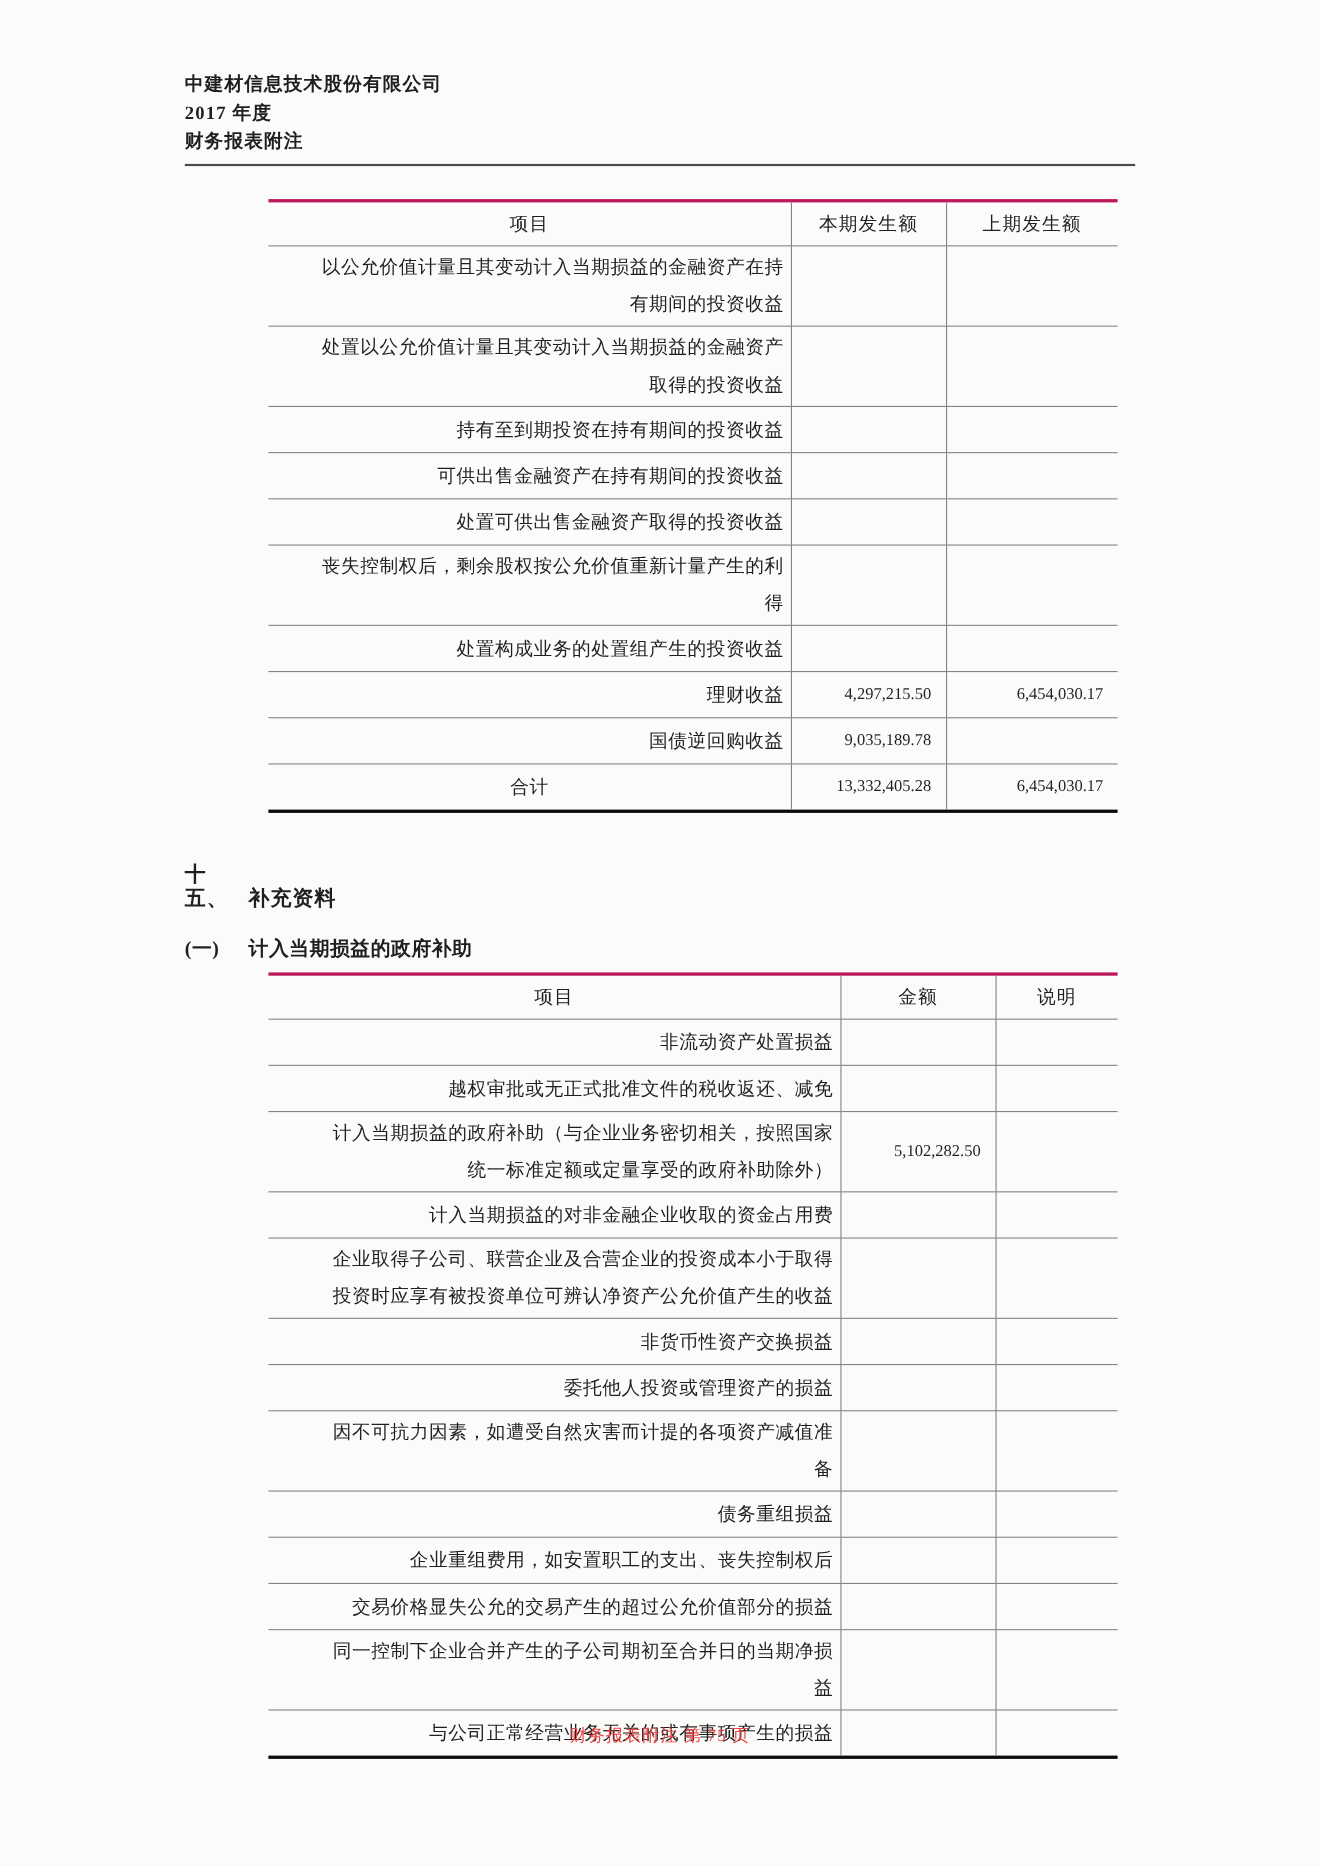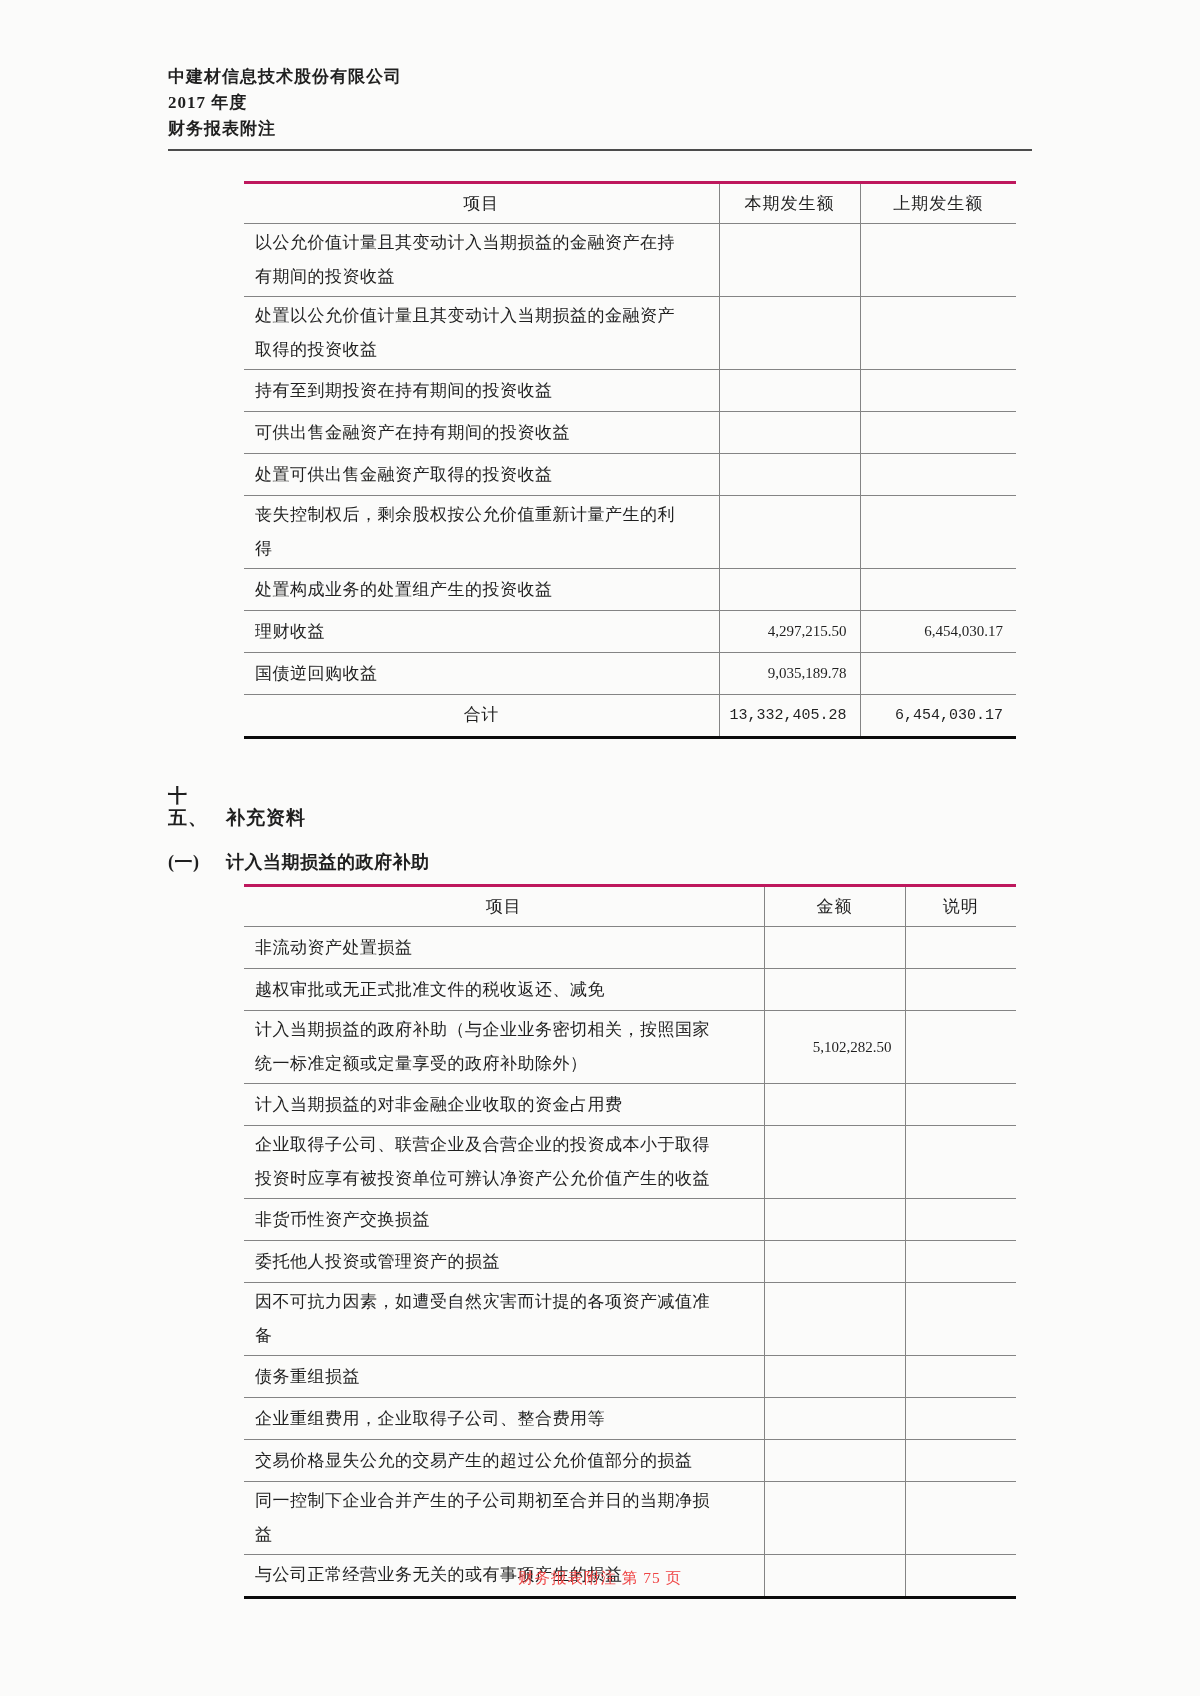--- a/index.html
+++ b/index.html
@@ -48,25 +48,25 @@
     border:1px solid #848484;
     border-top:none;
     letter-spacing:1px;
   }
   td{
     border:1px solid #848484;
     vertical-align:middle;
     height:37px;
     padding:0;
   }
-  tr:last-child td{border-bottom:none;font-family:Liberation Mono, monospace;}
+  tr:last-child td{border-bottom:none;}
   th:first-child,td:first-child{border-left:none;}
   th:last-child,td:last-child{border-right:none;margin-left:34px;}
   td.col-item{
-    text-align:left;
+    text-align:right;
     padding:2px 6px 2px 11px;
     letter-spacing:0.5px;
   }
   td.col-item .line{line-height:34px;}
   td.col-item.center{text-align:center;padding-left:6px;}
   td.col-num{
     text-align:right;
     padding-right:13px;
     font-size:15px;
   }
@@ -288,21 +288,21 @@
           </tr>
           <tr>
             <td class="col-item">
               <div class="line">债务重组损益</div>
             </td>
             <td class="col-num"></td>
             <td class="col-num"></td>
           </tr>
           <tr>
             <td class="col-item">
-              <div class="line">企业重组费用，企业取得子公司、整合费用等</div>
+              <div class="line">企业重组费用，如安置职工的支出、丧失控制权后</div>
             </td>
             <td class="col-num"></td>
             <td class="col-num"></td>
           </tr>
           <tr>
             <td class="col-item">
               <div class="line">交易价格显失公允的交易产生的超过公允价值部分的损益</div>
             </td>
             <td class="col-num"></td>
             <td class="col-num"></td>

